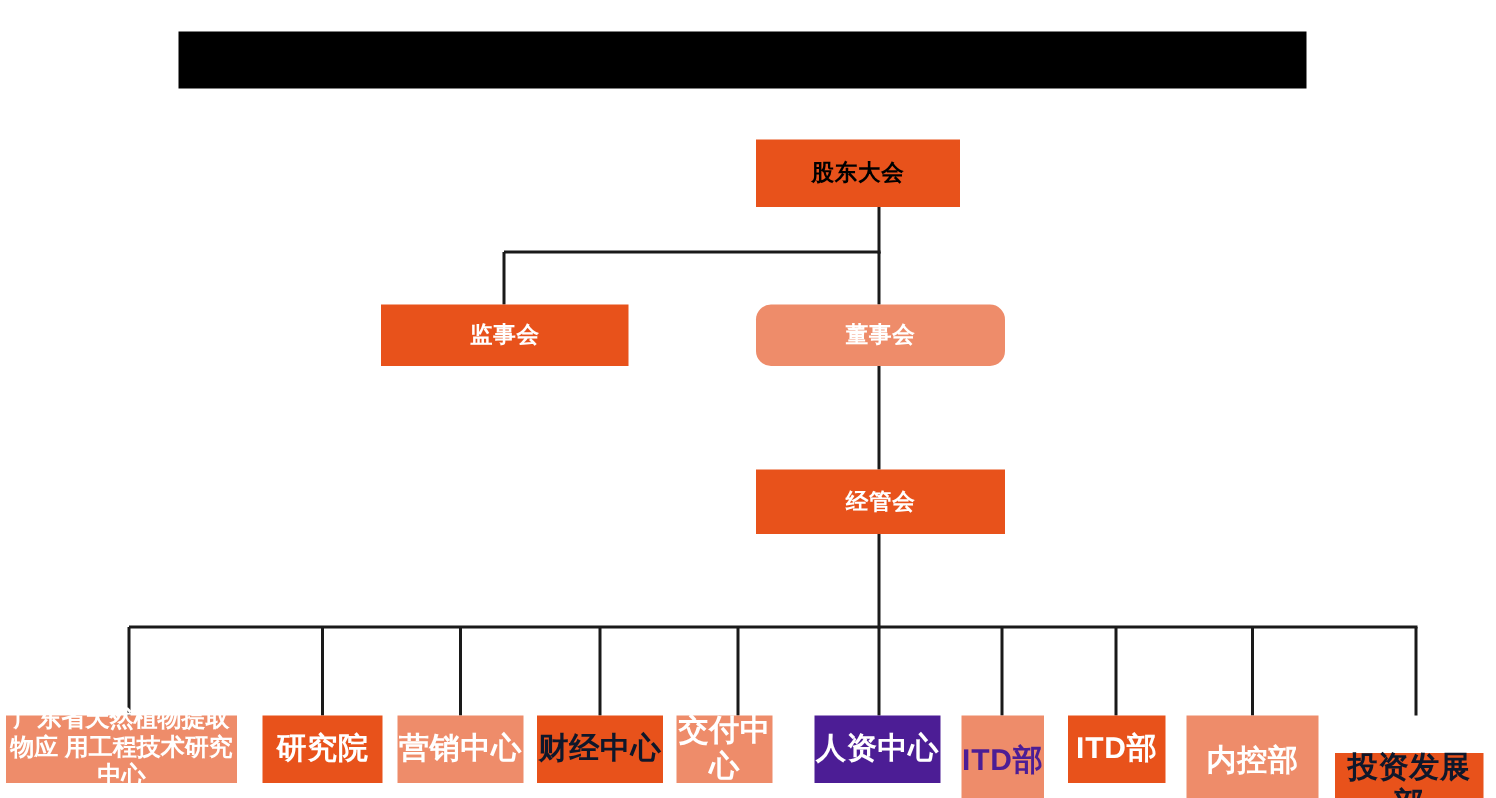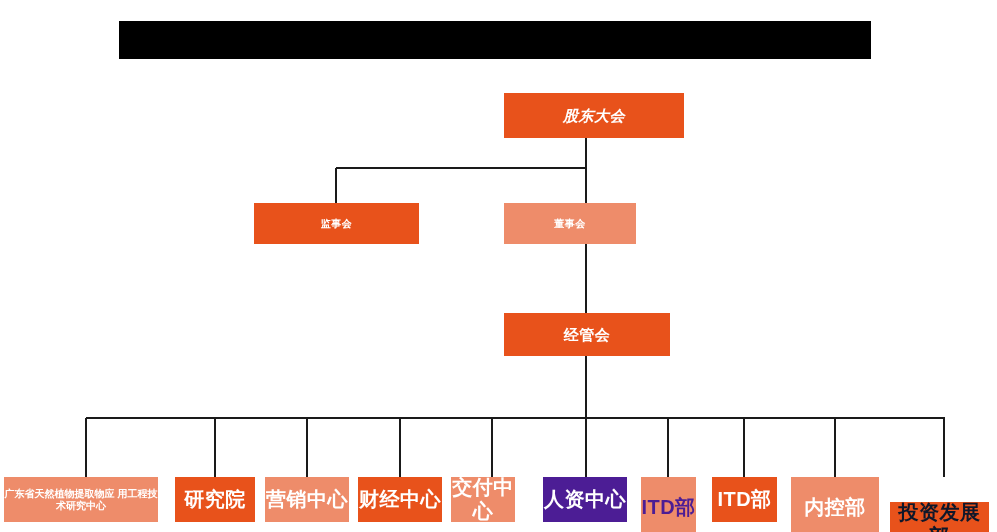--- a/index.html
+++ b/index.html
@@ -31,24 +31,24 @@
   .node.deep{background:#E8521B;}
   .node.light{background:#EE8C6A;}
 
   
   .conn{position:absolute;background:#1a1a1a;}
   .conn.v{width:2px;}
   .conn.h{height:2px;}
 
   
   .t1{font-size:15px;font-weight:700;}
-  .t2{font-size:10px;font-weight:700;text-align:center;}
+  .t2{font-size:15px;font-weight:700;text-align:center;}
   .t3{font-size:15px;font-weight:700;}
   .t4{font-size:20px;font-weight:700;}
-  .t4.small{font-size:10px;font-weight:700;letter-spacing:0;}
+  .t4.small{font-size:16px;font-weight:700;letter-spacing:0;}
 </style>
 </head>
 <body>
 
 <div id="chart">
     <div class="redacted-bar" style="left: 119px; top: 21px; width: 752px; height: 38px; background: rgb(0, 0, 0);"></div>
     <div class="conn v" style="left: 585px; top: 138px; height: 31px; background: rgb(26, 26, 26);"></div>
     <div class="conn h" style="left: 336px; top: 167px; width: 251px; background: rgb(26, 26, 26);"></div>
     <div class="conn v" style="left: 335px; top: 168px; height: 35px; background: rgb(26, 26, 26);"></div>
     <div class="conn v" style="left: 585px; top: 168px; height: 35px; background: rgb(26, 26, 26);"></div>
@@ -58,43 +58,43 @@
     <div class="conn v" style="left: 85px; top: 418px; height: 59px; background: rgb(26, 26, 26);"></div>
     <div class="conn v" style="left: 214px; top: 418px; height: 59px; background: rgb(26, 26, 26);"></div>
     <div class="conn v" style="left: 306px; top: 418px; height: 59px; background: rgb(26, 26, 26);"></div>
     <div class="conn v" style="left: 399px; top: 418px; height: 59px; background: rgb(26, 26, 26);"></div>
     <div class="conn v" style="left: 491px; top: 418px; height: 59px; background: rgb(26, 26, 26);"></div>
     <div class="conn v" style="left: 585px; top: 418px; height: 59px; background: rgb(26, 26, 26);"></div>
     <div class="conn v" style="left: 667px; top: 418px; height: 59px; background: rgb(26, 26, 26);"></div>
     <div class="conn v" style="left: 743px; top: 418px; height: 59px; background: rgb(26, 26, 26);"></div>
     <div class="conn v" style="left: 834px; top: 418px; height: 59px; background: rgb(26, 26, 26);"></div>
     <div class="conn v" style="left: 943px; top: 418px; height: 59px; background: rgb(26, 26, 26);"></div>
-    <div class="node deep" style="left: 504px; top: 93px; width: 180px; height: 45px; background: rgb(232, 82, 27); color: #ffffff; font-style: italic;">
+    <div class="node deep" style="left: 504px; top: 93px; width: 136px; height: 45px; background: rgb(232, 82, 27); color: #000000;">
       <span class="t1">股东大会</span>
     </div>
     <div class="node deep" style="left: 254px; top: 203px; width: 165px; height: 41px; background: rgb(232, 82, 27); color: rgb(255, 255, 255);">
       <span class="t2">监事会</span>
     </div>
-    <div class="node light" style="left: 504px; top: 203px; width: 132px; height: 41px; background: rgb(238, 140, 106); color: rgb(255, 255, 255);">
+    <div class="node light" style="left: 504px; top: 203px; width: 166px; height: 41px; background: rgb(238, 140, 106); color: rgb(255, 255, 255); border-radius: 10px;">
       <span class="t2">董事会</span>
     </div>
     <div class="node deep" style="left: 504px; top: 313px; width: 166px; height: 43px; background: rgb(232, 82, 27); color: rgb(255, 255, 255);">
       <span class="t3">经管会</span>
     </div>
     <div class="node light" style="left: 4px; top: 477px; width: 154px; height: 45px; background: rgb(238, 140, 106); color: rgb(255, 255, 255);">
       <span class="t4 small">广东省天然植物提取物应
 用工程技术研究中心</span>
     </div>
     <div class="node deep" style="left: 175px; top: 477px; width: 80px; height: 45px; background: rgb(232, 82, 27); color: rgb(255, 255, 255);">
       <span class="t4">研究院</span>
     </div>
     <div class="node light" style="left: 265px; top: 477px; width: 84px; height: 45px; background: rgb(238, 140, 106); color: rgb(255, 255, 255);">
       <span class="t4">营销中心</span>
     </div>
-    <div class="node deep" style="left: 358px; top: 477px; width: 84px; height: 45px; background: rgb(232, 82, 27); color: #ffffff;">
+    <div class="node deep" style="left: 358px; top: 477px; width: 84px; height: 45px; background: rgb(232, 82, 27); color: #0f172a;">
       <span class="t4">财经中心</span>
     </div>
     <div class="node light" style="left: 451px; top: 477px; width: 64px; height: 45px; background: rgb(238, 140, 106); color: rgb(255, 255, 255);">
       <span class="t4">交付中心</span>
     </div>
     <div class="node deep" style="left: 543px; top: 477px; width: 84px; height: 45px; background: #4c1d95; color: rgb(255, 255, 255);">
       <span class="t4">人资中心</span>
     </div>
     <div class="node light" style="left: 641px; top: 477px; width: 55px; height: 62px; background: rgb(238, 140, 106); color: #4c1d95;">
       <span class="t4">ITD部</span>

